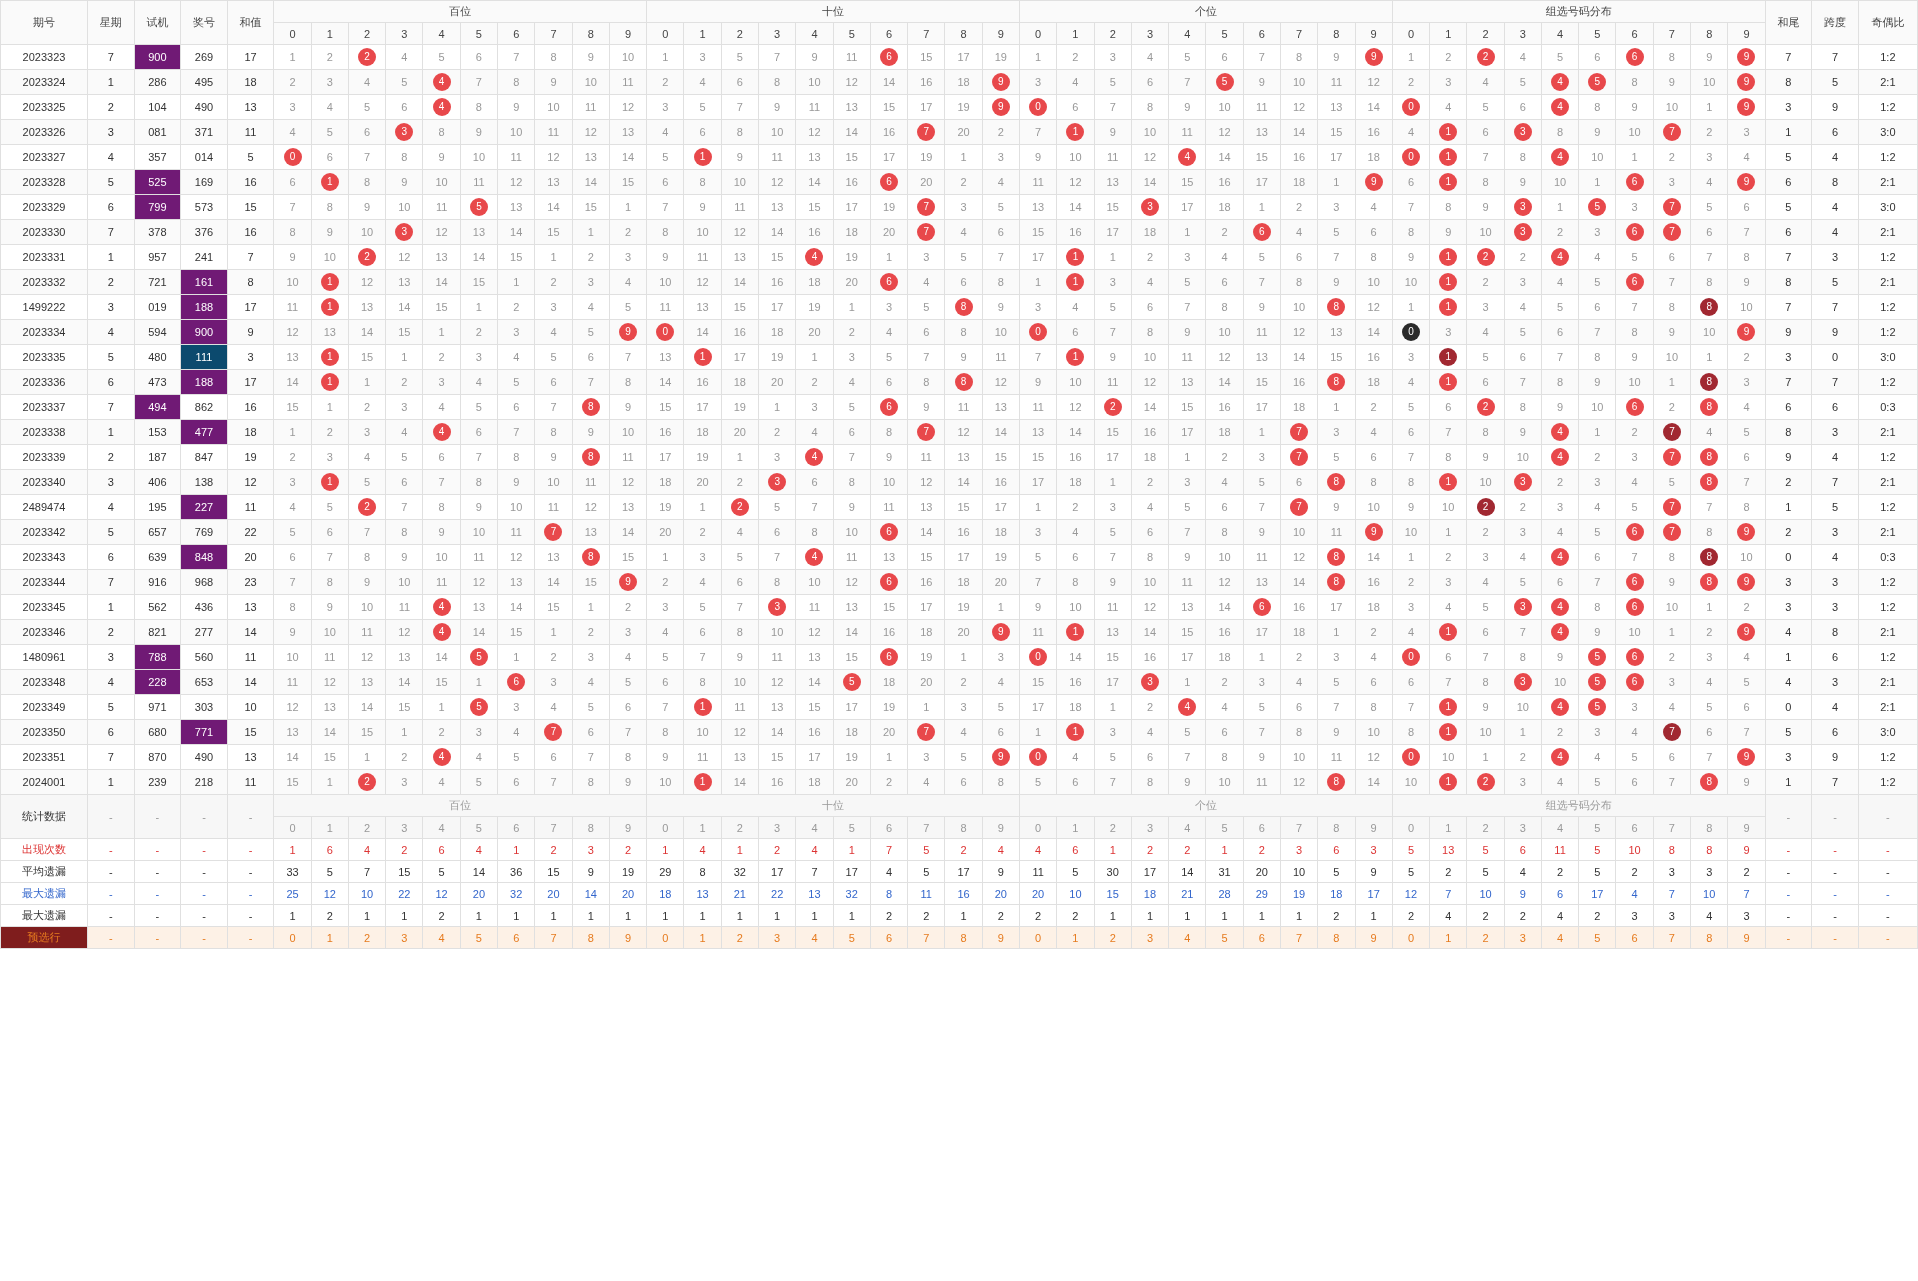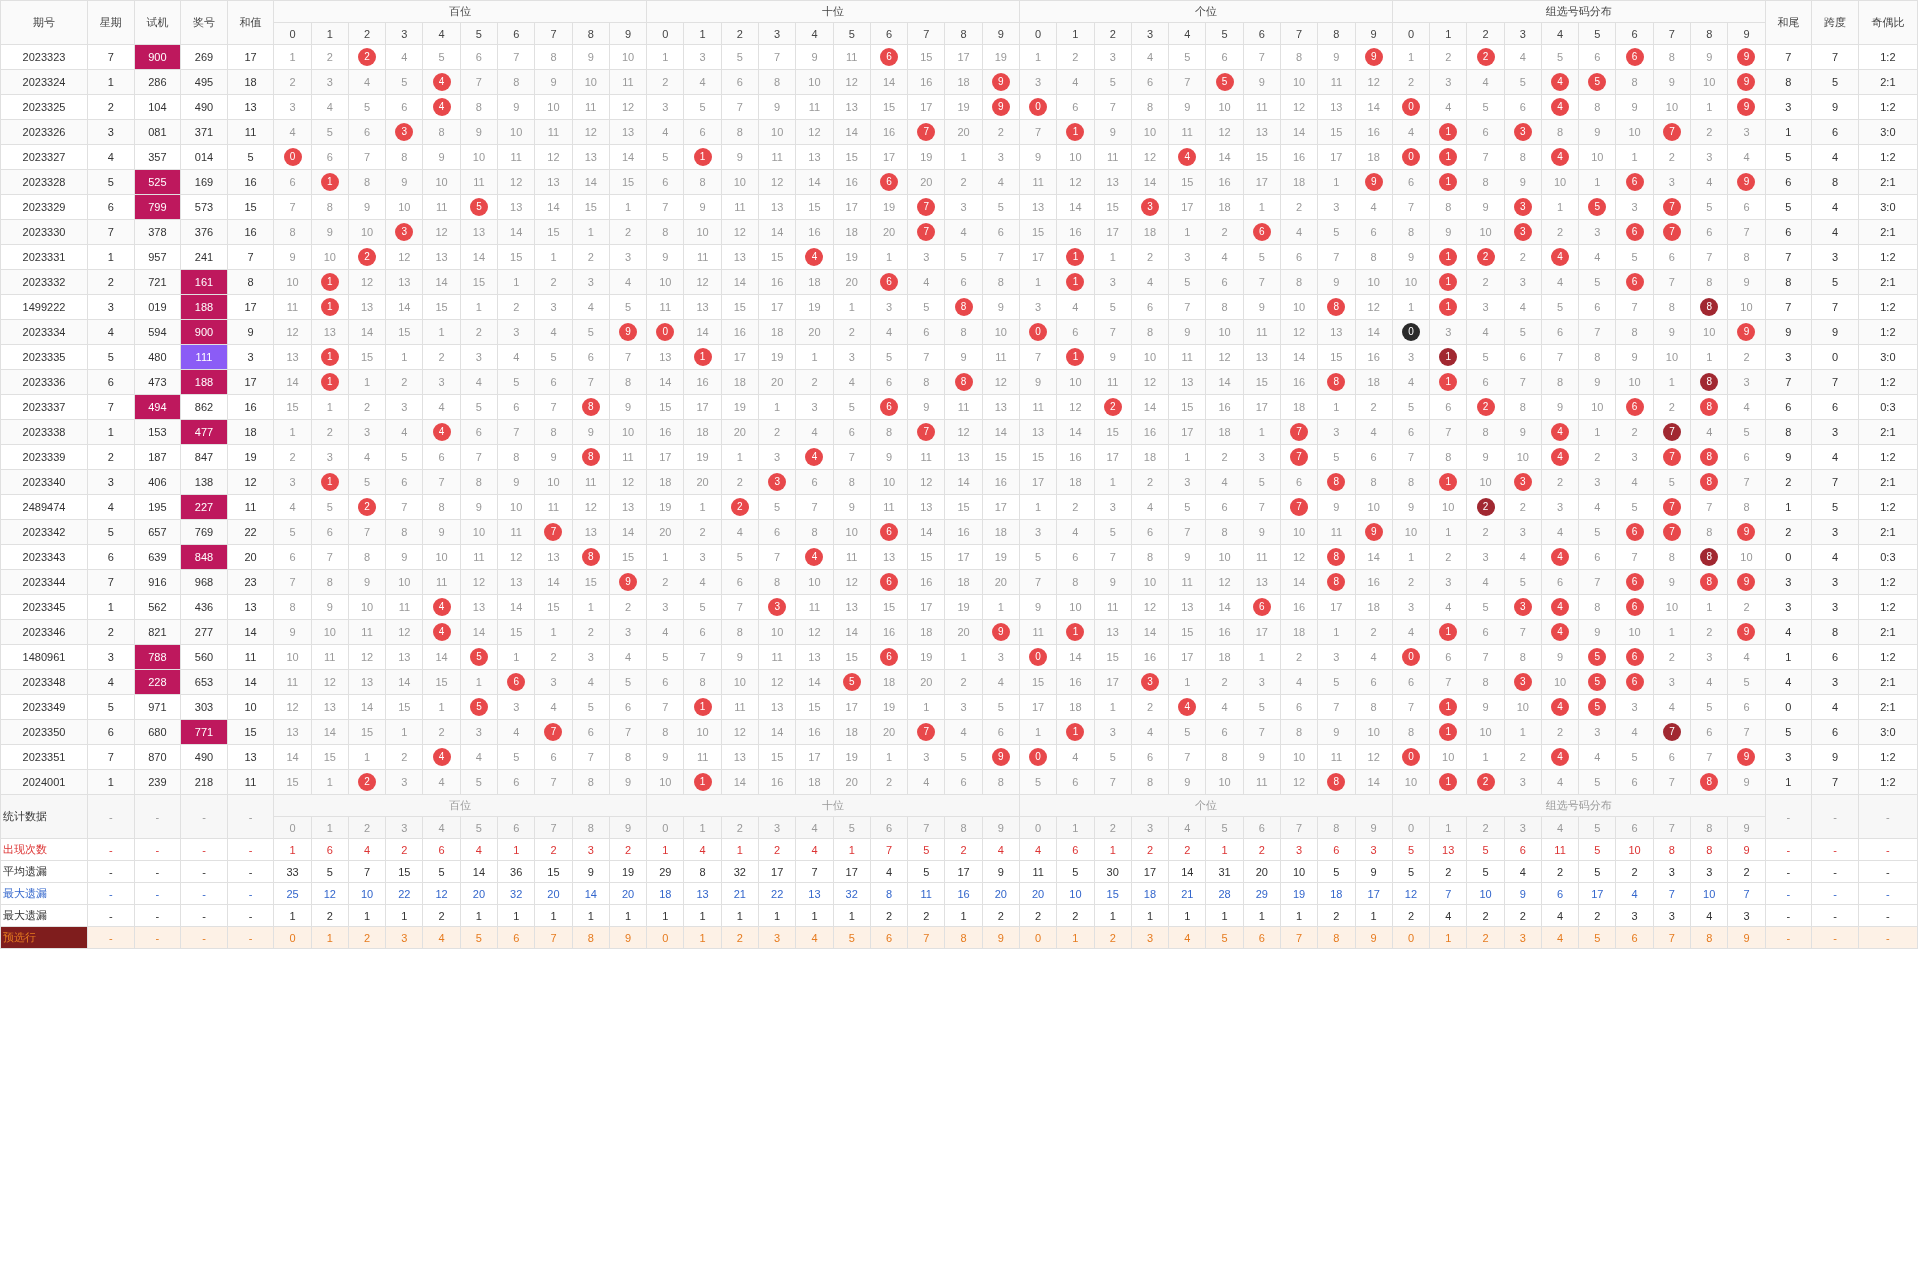--- a/index.html
+++ b/index.html
@@ -3,27 +3,27 @@
 <meta charset="utf-8">
 <style>
 *{box-sizing:border-box;margin:0;padding:0}
 body{font-family:Arial,sans-serif;font-size:11px;background:#fff;color:#333}
 table{border-collapse:collapse;width:100%}
 th,td{border:1px solid #e0e0e0;text-align:center;padding:3px 2px;height:22px;min-width:24px}
 th{background:#fafafa;font-weight:normal;color:#444}
 td{color:#999}
 .period-col{color:#333;min-width:56px}
 .week-col,.sj-col,.jh-col,.hz-col{color:#333;min-width:30px}
-.green-cell{background:#be185d;color:#fff}
-.black-cell{background:#8b5cf6;color:#fff}
+.green-cell{background:#701a75;color:#fff}
+.black-cell{background:#0c4a6e;color:#fff}
 .ball{display:inline-block;width:18px;height:18px;border-radius:50%;background:#e8484b;color:#fff;line-height:18px;font-size:10px}
 .ball-dark{background:#a12831}
 .ball-black{background:#2a2a2a}
 .stat-row td{color:#333}
-.stat-label{color:#333;text-align:left}
+.stat-label{color:#333;text-align:center}
 .row-red td{color:#d33}
 .row-blue td{color:#36c}
 .row-orange td{color:#e67b1f;background:#fdf1e6}
 .row-orange td:first-child{background:#7f1d1d}
 .group-header{background:#f7f7f7}
 .alt-row{background:#fafafa}
 </style>
 </head>
 <body>
 

